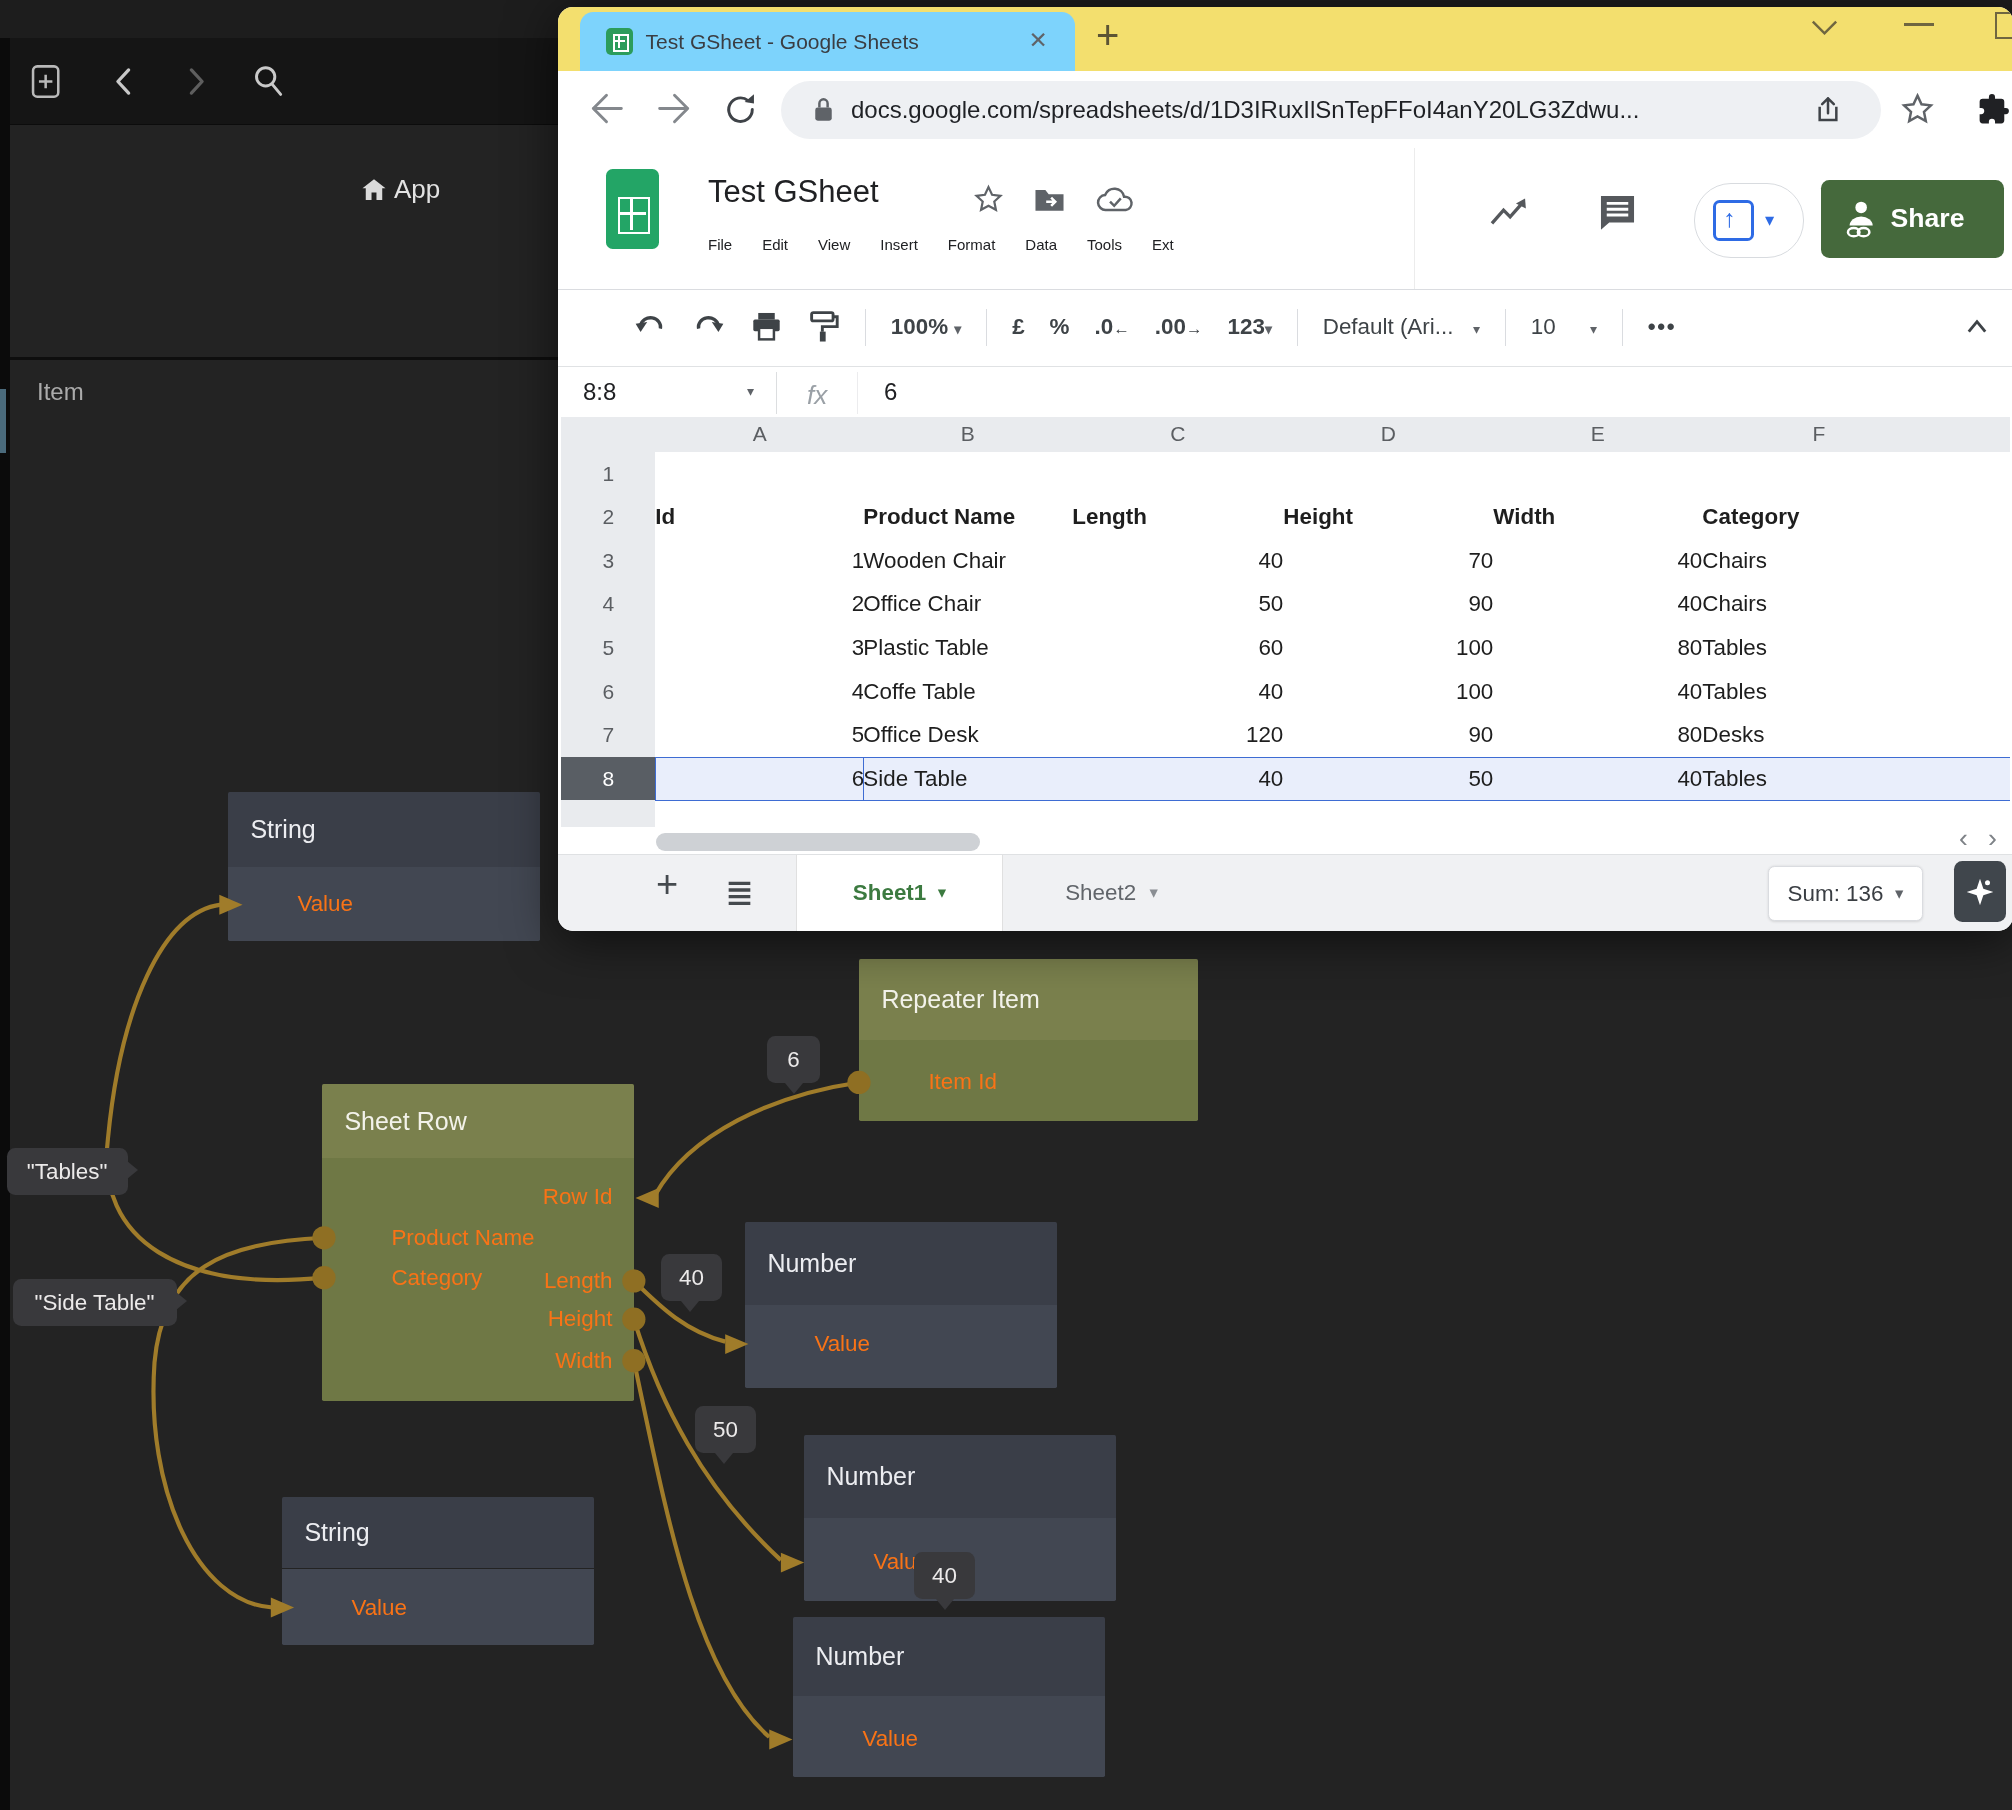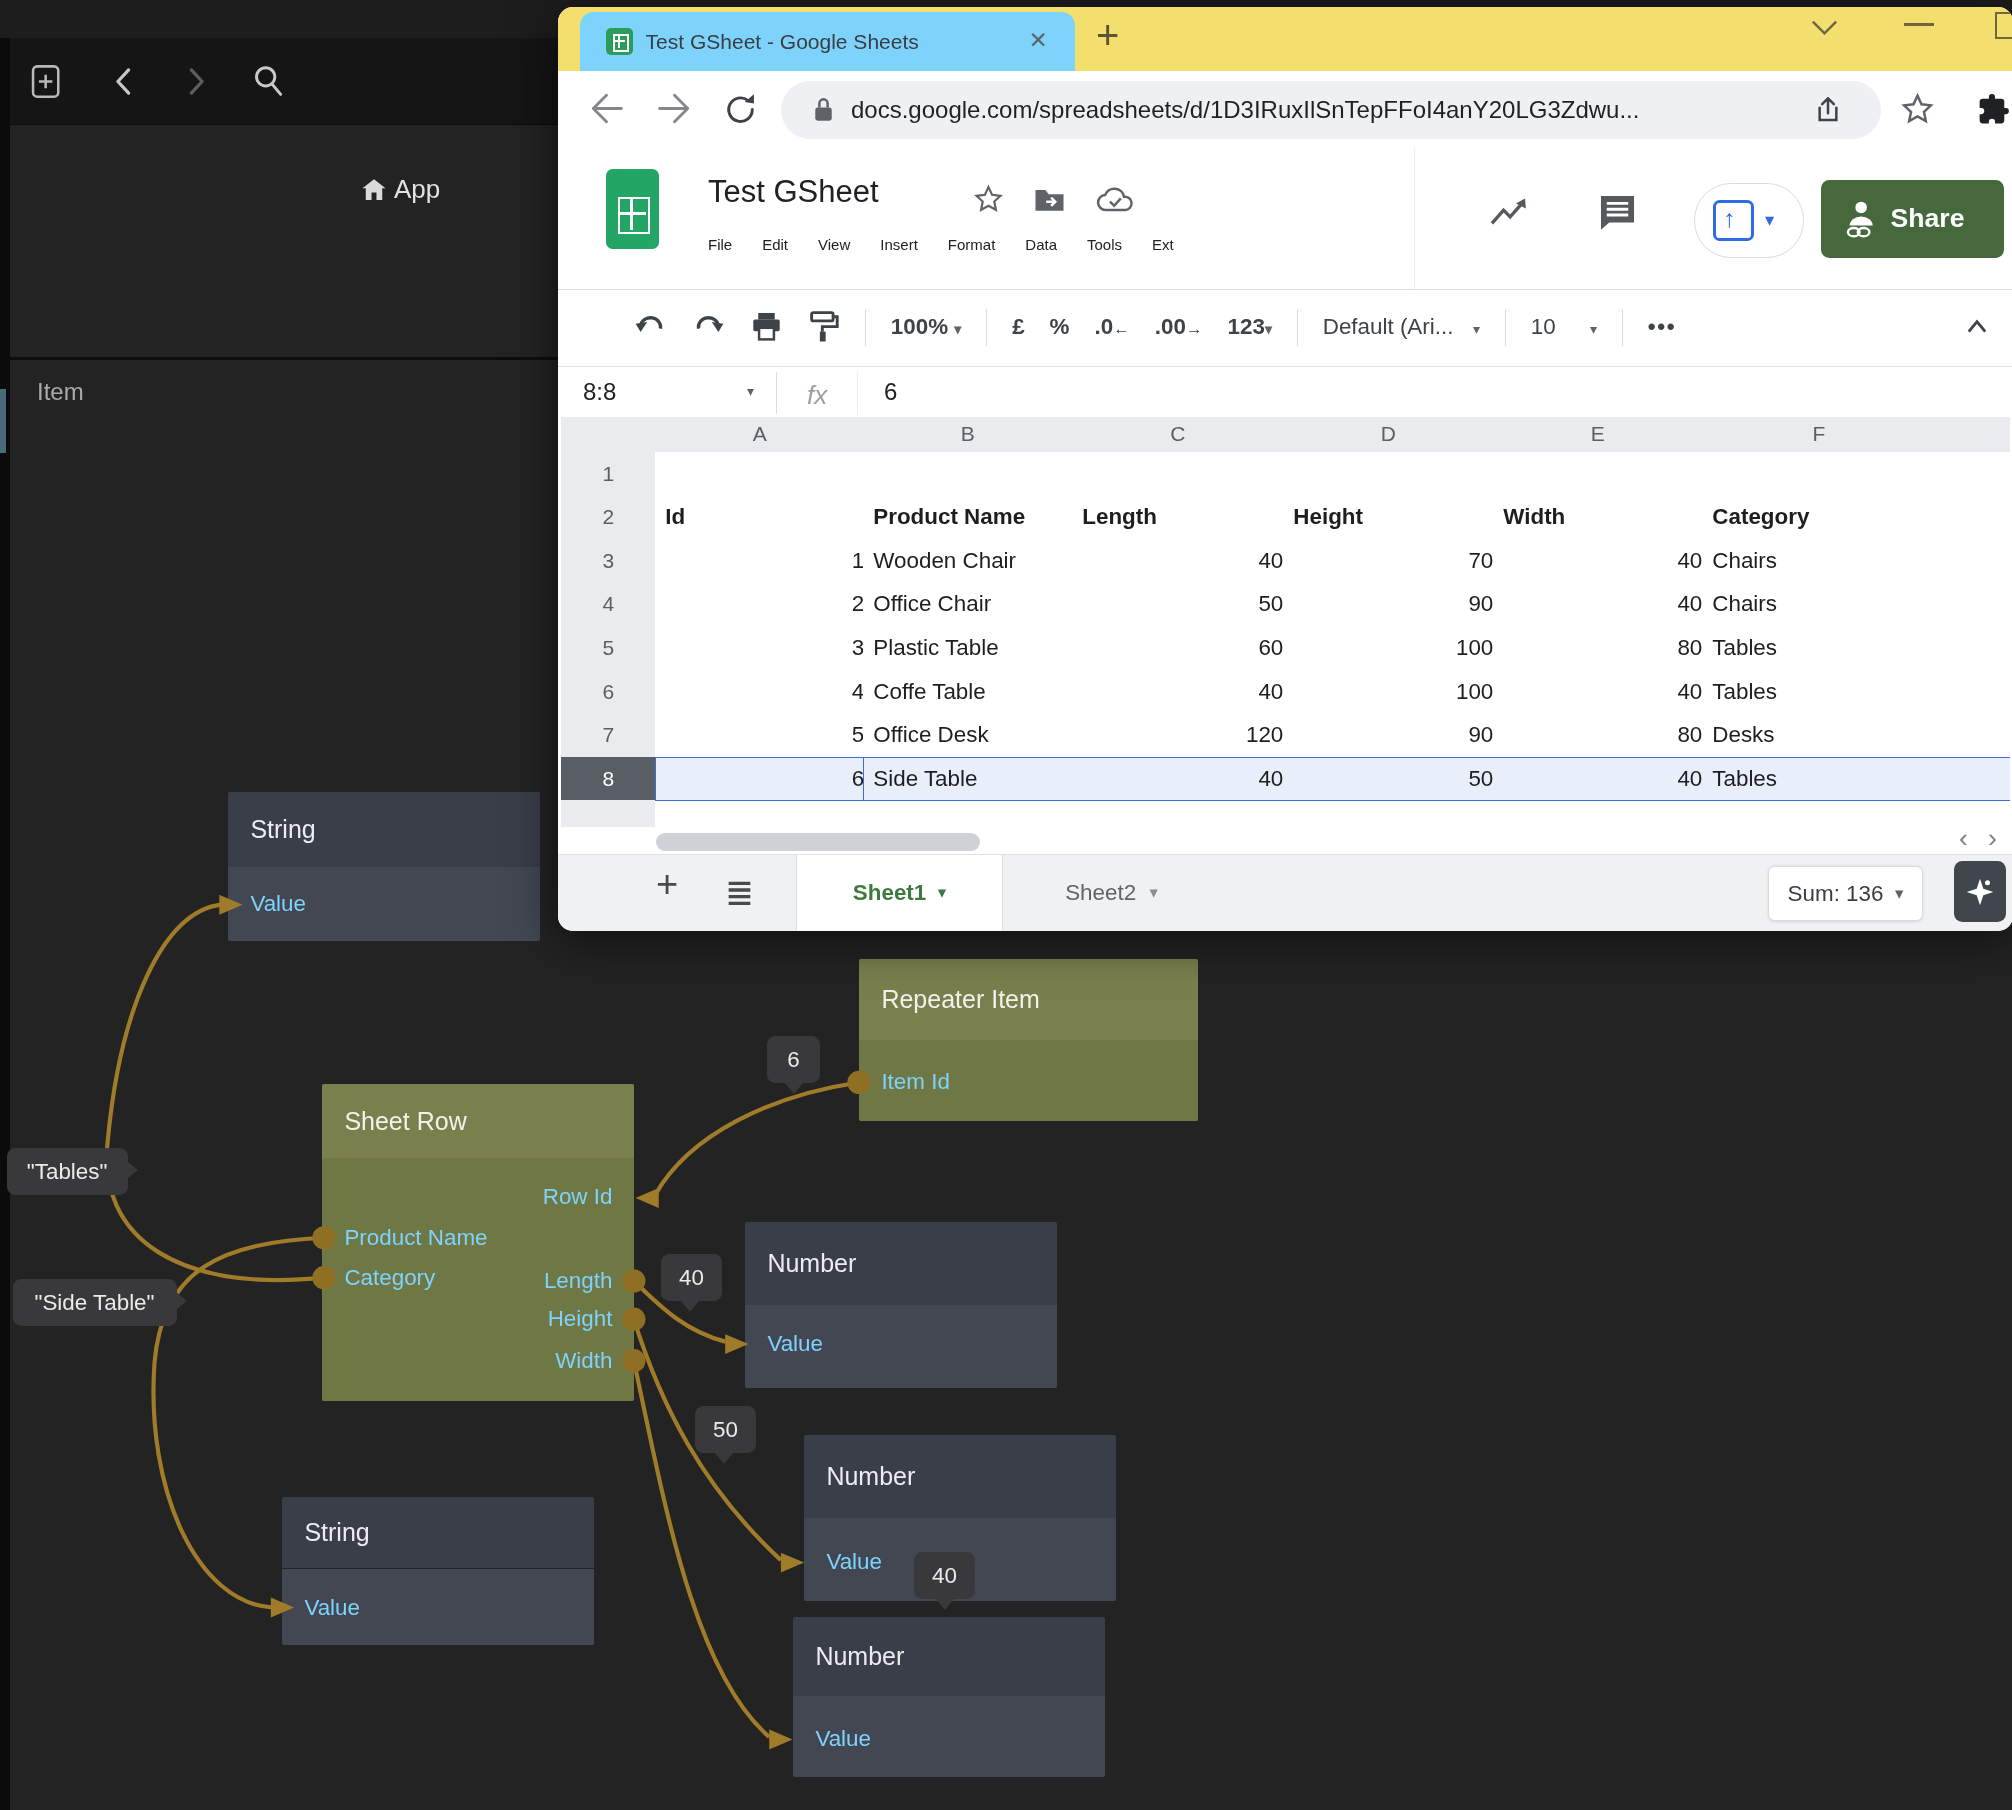--- a/index.html
+++ b/index.html
@@ -8,21 +8,21 @@
   .abs{position:absolute;}
   
   .node{position:absolute;border-radius:1.7px;overflow:hidden;z-index:4;}
   .node .hd{position:absolute;left:0;top:0;right:0;display:flex;align-items:center;
             padding-left:22.4px;font-size:25px;}
   .node .bd{position:absolute;left:0;right:0;bottom:0;}
   .node-dark .hd{background:#3a3e48;color:#ecedf1;}
   .node-dark .bd{background:#424752;}
   .node-green .hd{background:#7a804d;color:#f3f2ea;}
   .node-green .bd{background:#6f7845;}
-  .port{position:absolute;font-size:22.4px;color:#7dd3fc;height:32px;line-height:32px;}
+  .port{position:absolute;font-size:22.4px;color:#f97316;height:32px;line-height:32px;margin-left:47px;}
   .port.r{text-align:right;right:21.6px;}
   .port.l{left:22.4px;}
   .badge{position:absolute;background:#39393c;color:#eceaea;border-radius:8.3px;
          display:flex;align-items:center;justify-content:center;font-size:22.4px;z-index:6;}
   .badge .tail-b{position:absolute;bottom:-10.8px;left:20px;width:0;height:0;
         border-left:9.1px solid transparent;border-right:9.1px solid transparent;border-top:11.6px solid #39393c;}
   .badge .tail-r{position:absolute;right:-10.8px;top:12.5px;width:0;height:0;
         border-top:9.1px solid transparent;border-bottom:9.1px solid transparent;border-left:11.6px solid #39393c;}
   
   #browser{position:absolute;left:558px;top:6.6px;width:1455px;height:924px;border-radius:15px;
@@ -34,21 +34,21 @@
   .caret{font-size:14px;color:#5f6368;}
   
   #grid{position:absolute;left:3.3px;top:410px;width:1449px;height:410px;overflow:hidden;background:#fff;}
   .chead{position:absolute;background:#e9ebee;border-right:0.8px solid #bfc3c7;border-bottom:0.8px solid #bfc3c7;
          color:#5b5e62;font-size:21px;display:flex;align-items:center;justify-content:center;}
   .rhead{position:absolute;background:#e9ebee;border-right:0.8px solid #bfc3c7;border-bottom:0.8px solid #d4d6d9;
          color:#5b5e62;font-size:21px;display:flex;align-items:center;justify-content:center;}
   .cell{position:absolute;border-right:0.8px solid #e2e4e6;border-bottom:0.8px solid #e2e4e6;
         font-size:22.4px;color:#1e1e1e;display:flex;align-items:center;background:#fff;}
   .cell.num{justify-content:flex-end;padding-right:10px;}
-  .cell.txt{justify-content:flex-start;padding-left:10px;}
+  .cell.txt{justify-content:flex-start;padding-left:0;}
   .cell.hdr{font-weight:bold;}
   .sheet-tab-txt{font-size:22.4px;font-weight:bold;}
 </style>
 </head>
 <body>
 
 <div id="stage">
 
   <div class="abs" style="left:0;top:0;width:2012px;height:38px;background:#1d1d1d;"></div>
   <div class="abs" style="left:0;top:38px;width:10px;height:1773px;background:#0b0b0b;"></div>

